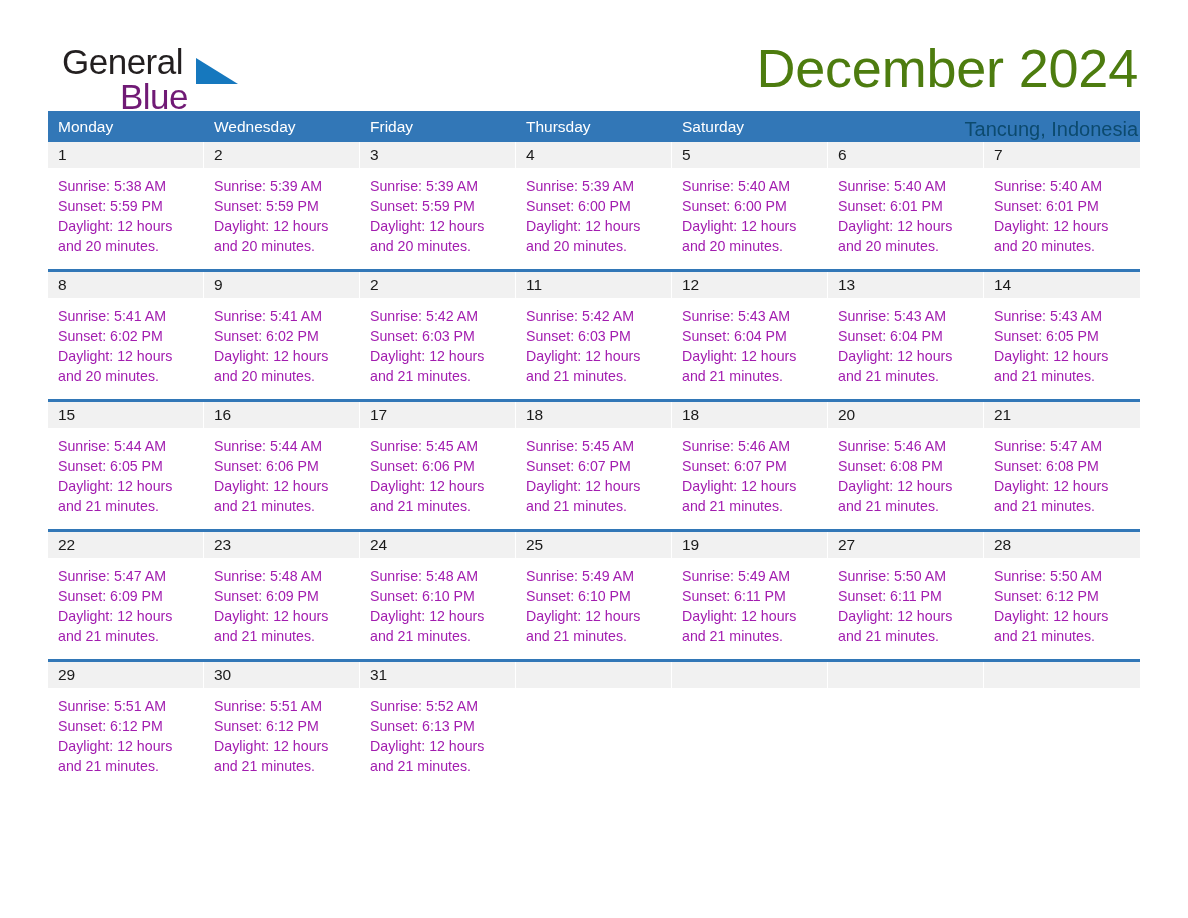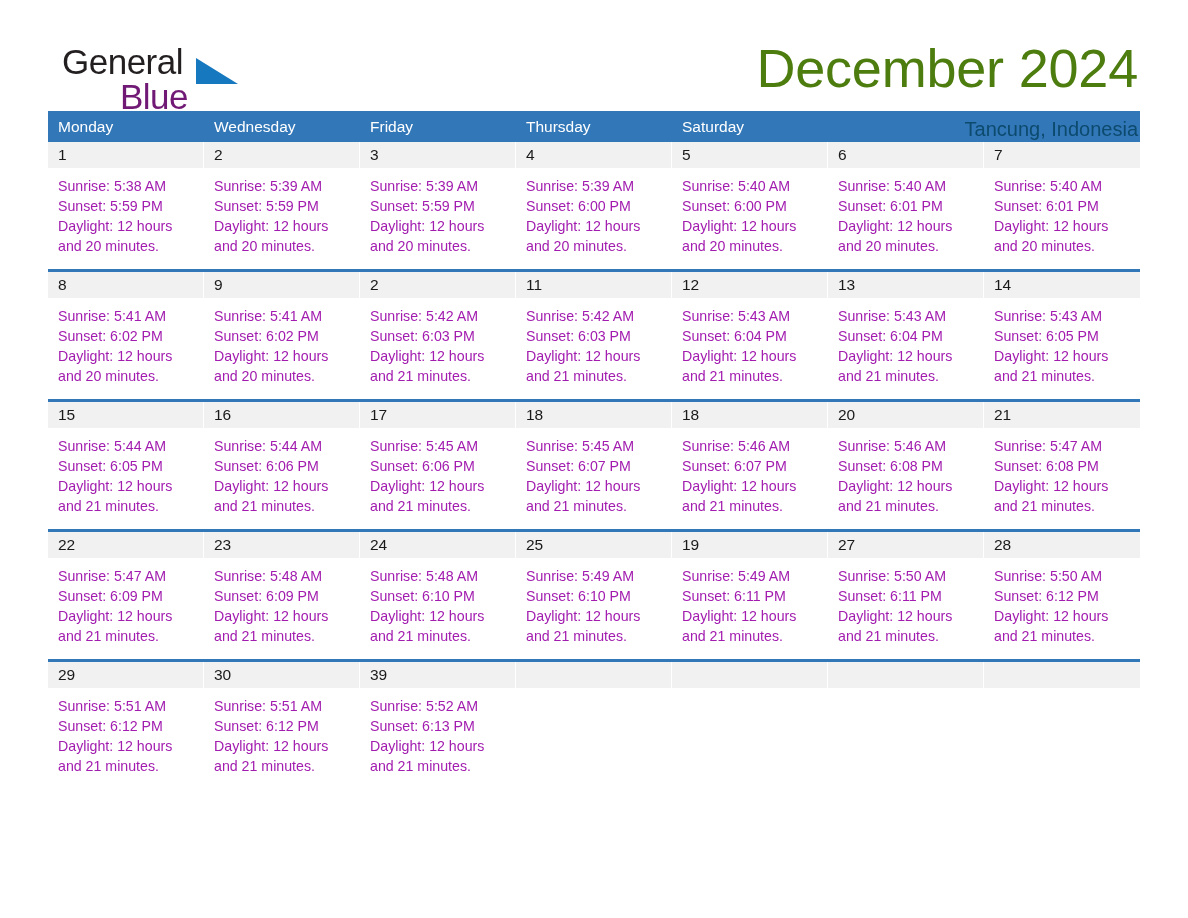--- a/index.html
+++ b/index.html
@@ -432,21 +432,21 @@
           <div class="cell">
             <div class="daynum">30</div>
             <div class="info">
               <div>Sunrise: 5:51 AM</div>
               <div>Sunset: 6:12 PM</div>
               <div>Daylight: 12 hours</div>
               <div>and 21 minutes.</div>
             </div>
           </div>
           <div class="cell">
-            <div class="daynum">39</div>
+            <div class="daynum">31</div>
             <div class="info">
               <div>Sunrise: 5:52 AM</div>
               <div>Sunset: 6:13 PM</div>
               <div>Daylight: 12 hours</div>
               <div>and 21 minutes.</div>
             </div>
           </div>
           <div class="cell empty">
             <div class="daynum"></div>
             <div class="info">

